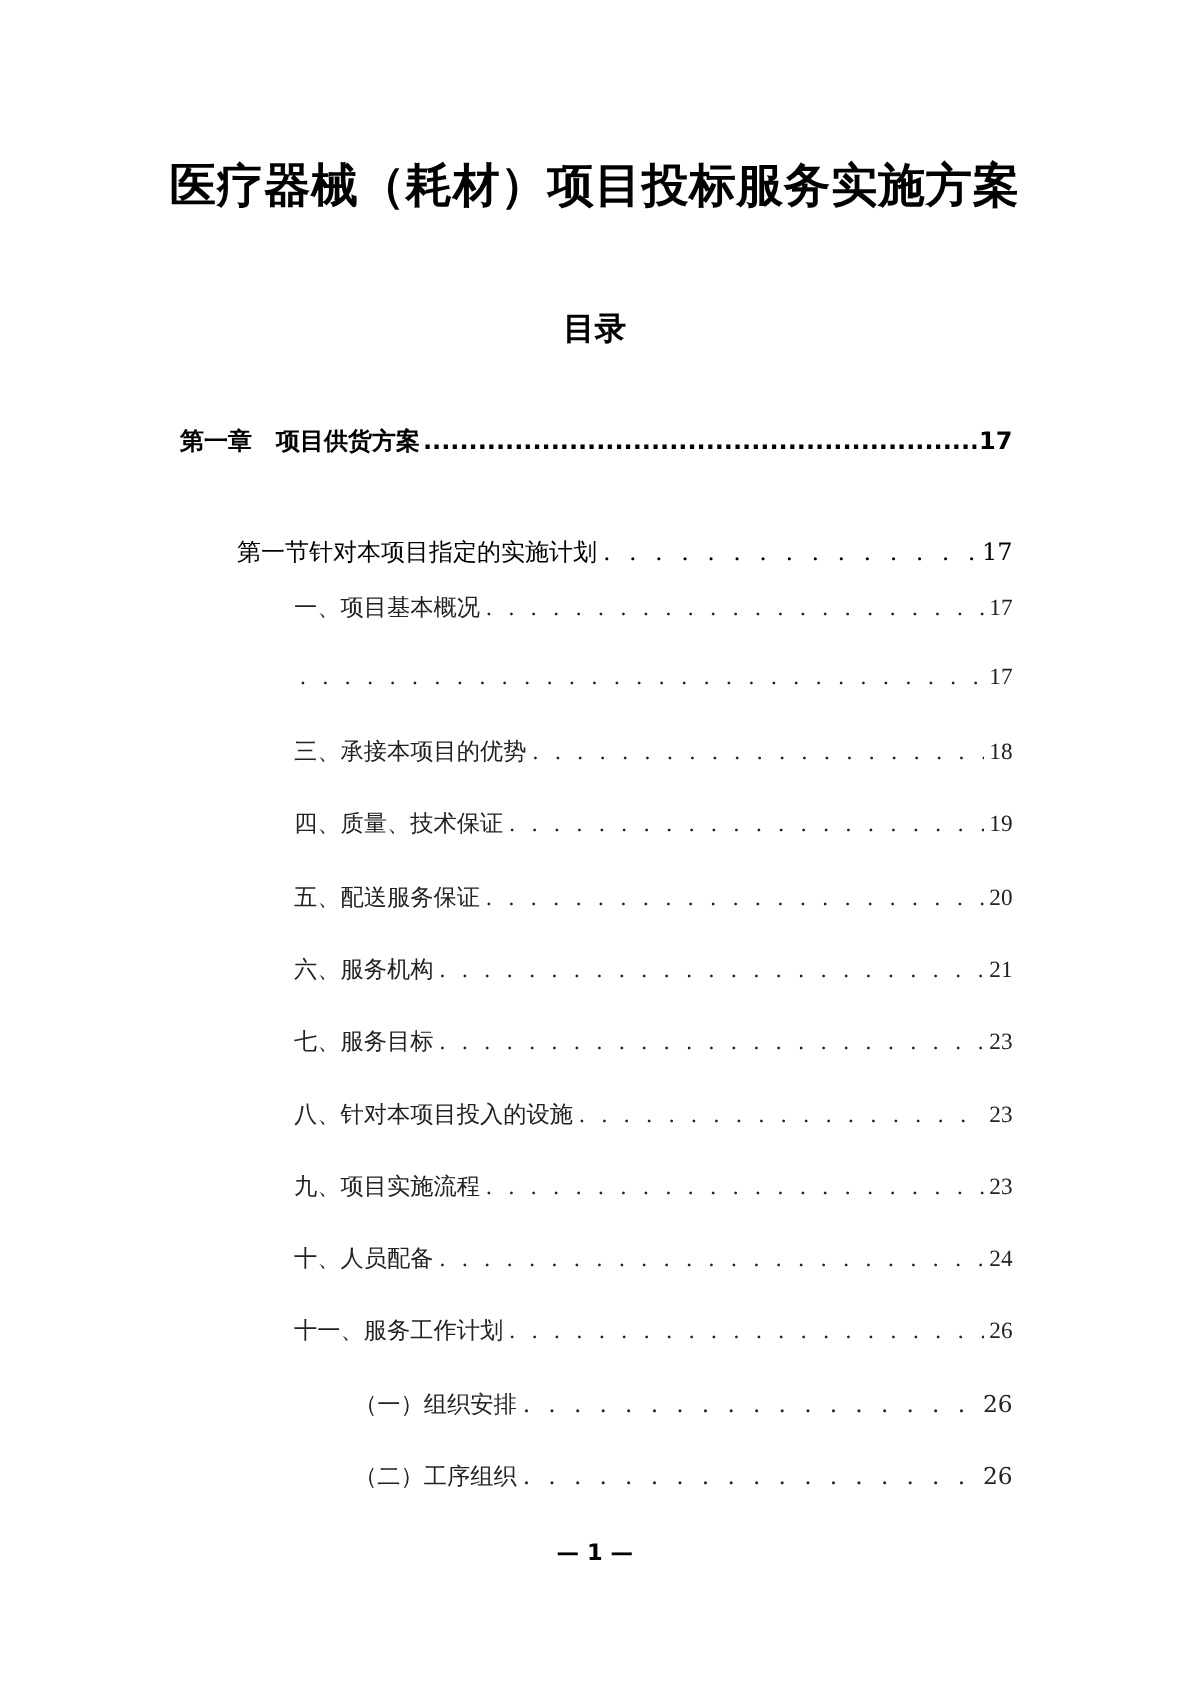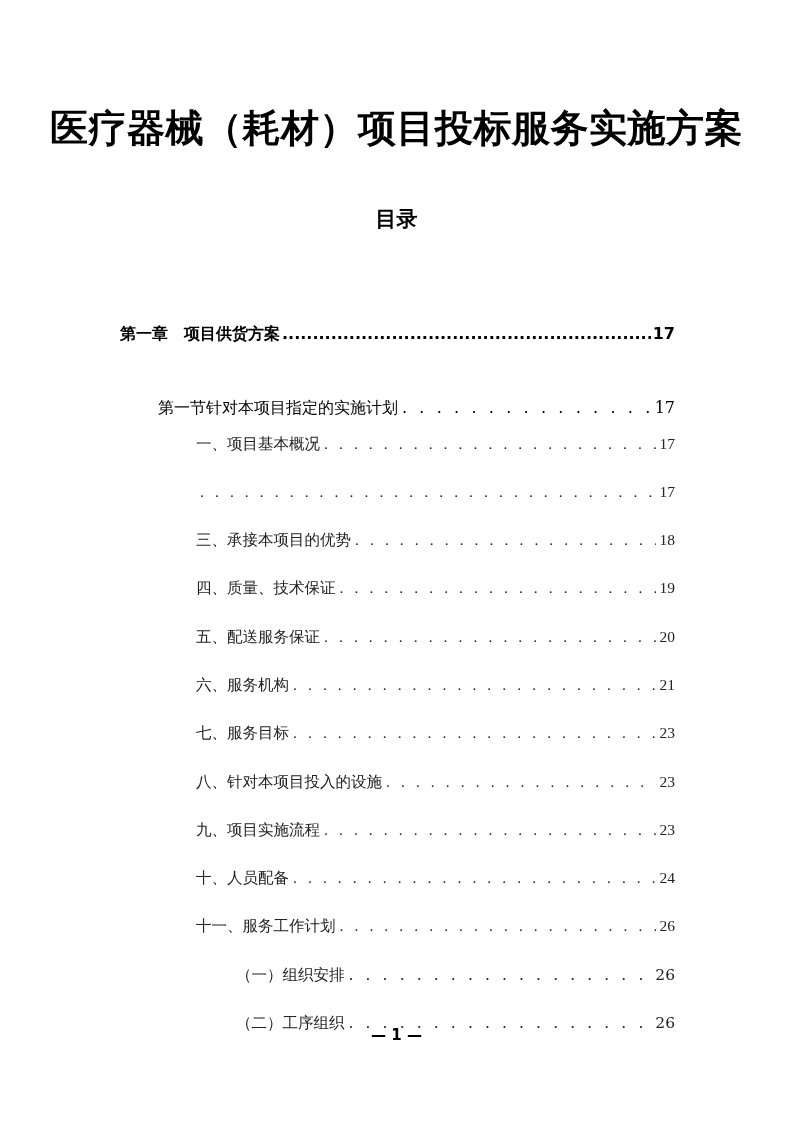--- a/index.html
+++ b/index.html
@@ -1,31 +1,31 @@
 <!DOCTYPE html>
 <html><head>
   <meta charset="utf-8">
   <style>
     html, body { margin: 0; padding: 0; background: #ffffff; }
     body { width: 793px; height: 1122px; position: relative; overflow: hidden; color: #000; }
     .title {
       position: absolute; left: 0; top: 103px; width: 793px; text-align: center;
-      font-family: "DejaVu Sans", sans-serif; font-weight: bold; font-size: 38px; letter-spacing: 0.5px;
+      font-family: "DejaVu Sans", sans-serif; font-weight: bold; font-size: 31px; letter-spacing: 0.5px;
     }
     .toc-heading {
       position: absolute; left: 0; top: 205px; width: 793px; text-align: center;
       font-family: "DejaVu Sans", sans-serif; font-weight: bold; font-size: 21px;
     }
     .toc-row {
       position: absolute; right: 118px; display: flex; align-items: baseline; white-space: nowrap;
     }
     .toc-row .label { flex: 0 0 auto; }
     .toc-row .leader { flex: 1 1 auto; overflow: hidden; margin: 0 4px; letter-spacing: 3.6px; }
     .toc-row .leader::before { content: ". . . . . . . . . . . . . . . . . . . . . . . . . . . . . . . . . . . . . . . . . . . . . . . . . . . . . . . . . . . . . . . . . . . . . . . . . . . . . . . . . . ."; }
-    .toc-row .page { flex: 0 0 auto; margin-top: 40px; }
+    .toc-row .page { flex: 0 0 auto; }
     .lvl0 { left: 120px; top: 284px; font-family: "DejaVu Sans", sans-serif; font-weight: bold; font-size: 16px; }
     .lvl0 .leader { letter-spacing: 0; margin: 0 2px; }
     .lvl0 .leader::before { content: "......................................................................................................................................................"; }
     .lvl1 { left: 158px; top: 358px; font-family: "DejaVu Serif", serif; font-size: 16px; }
     .lvl2 { left: 196px; font-family: Liberation Serif, serif; font-size: 15.5px; color: #222; justify-content: flex-end; }
     .lvl3 { left: 236px; font-family: "DejaVu Serif", serif; font-size: 15.5px; color: #222; justify-content: flex-end; }
     .footer {
       position: absolute; left: 0; top: 1026px; width: 793px; text-align: center;
       font-family: "DejaVu Sans", sans-serif; font-weight: bold; font-size: 15px;
     }

